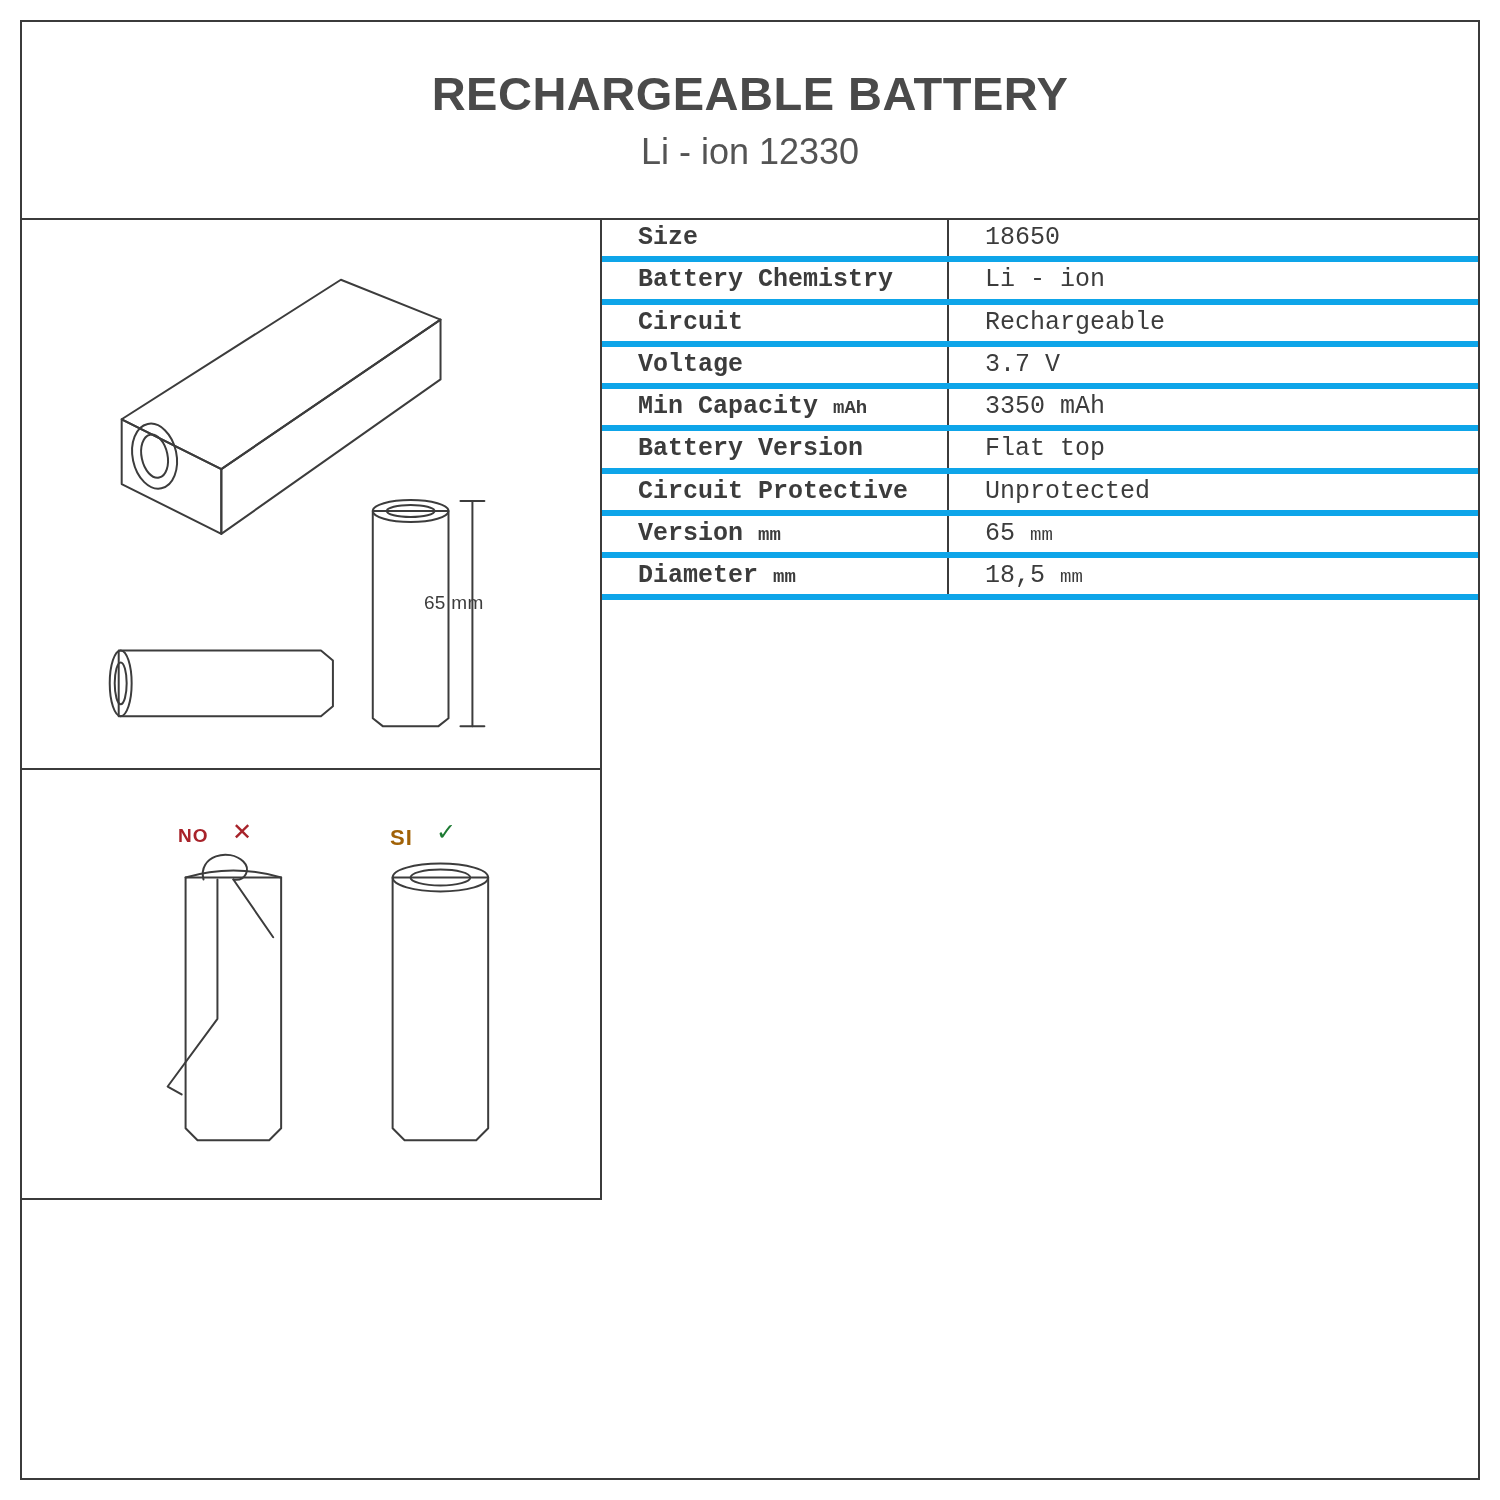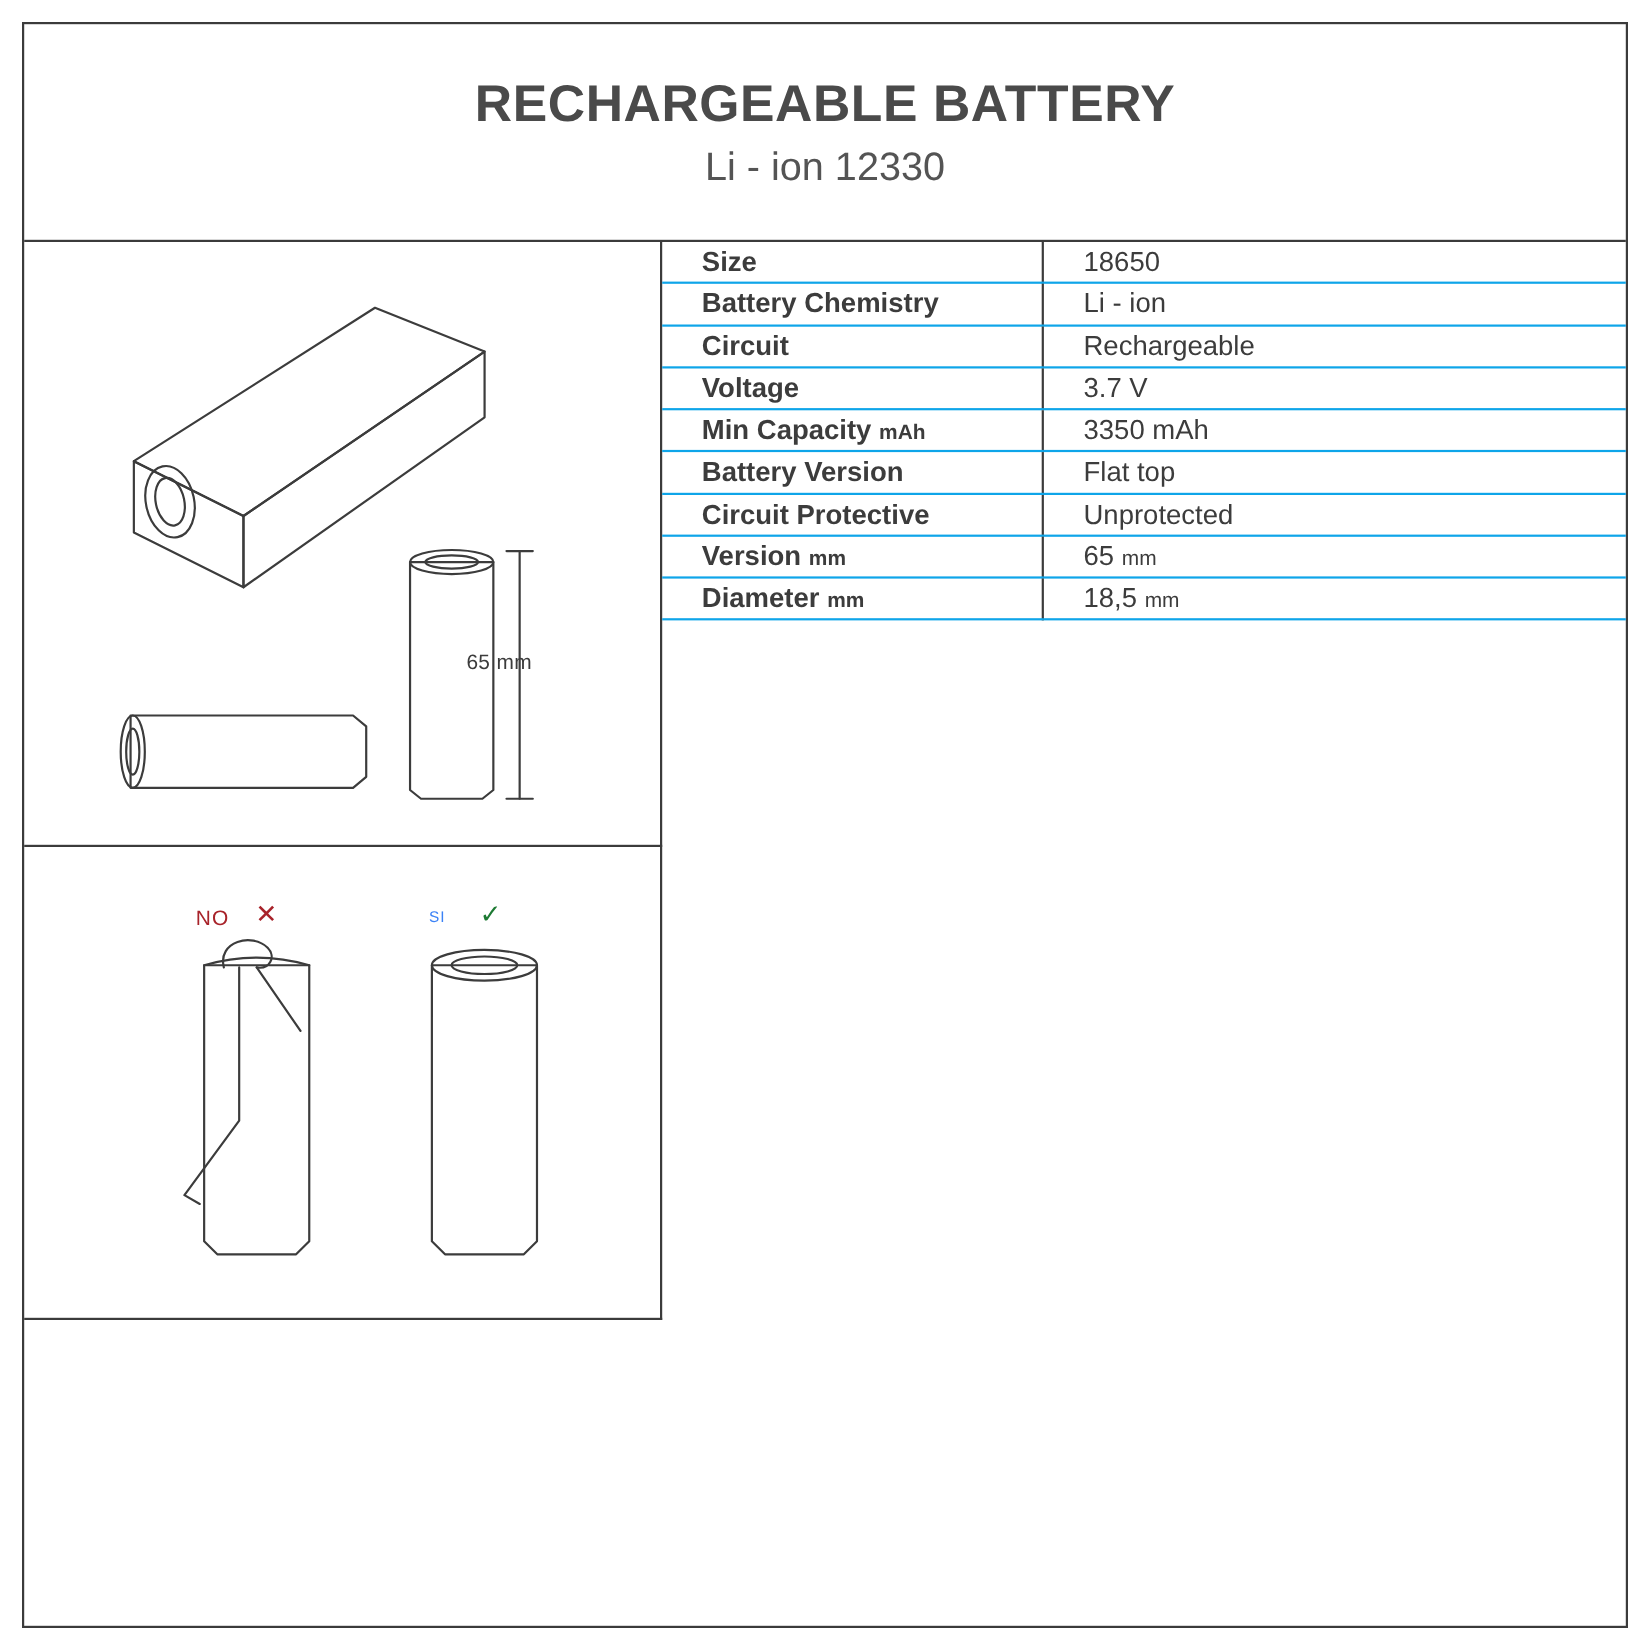--- a/index.html
+++ b/index.html
@@ -87,31 +87,31 @@
     color: #3c3c3c;
     letter-spacing: 0.3px;
   }
   .dim-label.size-65 { left: 424px; top: 592px; }
 
   .badge-no {
     position: absolute;
     left: 178px;
     top: 825px;
     font-size: 19px;
-    font-weight: normal;
+    font-weight: bold;
     color: #a8232a;
     letter-spacing: 1px;
   }
   .badge-si {
     position: absolute;
     left: 390px;
     top: 825px;
-    font-size: 14px;
-    font-weight: normal;
-    color: #3b82f6;
+    font-size: 22px;
+    font-weight: bold;
+    color: #a16207;
     letter-spacing: 1px;
   }
   .mark-x {
     position: absolute;
     left: 232px;
     top: 820px;
     font-size: 24px;
     color: #a8232a;
     line-height: 1;
   }
@@ -128,24 +128,25 @@
   .spec-table {
     position: absolute;
     left: 602px;
     top: 220px;
     width: 876px;
     border-collapse: collapse;
     table-layout: fixed;
   }
   .spec-table tr { height: 0; }
   .spec-table td {
-    border-bottom: 2px solid #0ea5e9;
+    border-bottom: 6px solid #0ea5e9;
     padding: 0 0 0 36px;
     vertical-align: middle;
     box-sizing: border-box;
+    font-family: Liberation Mono, monospace;
   }
   .spec-table td.k {
     width: 346px;
     border-right: 2px solid #3b3b3b;
     font-size: 25px;
     font-weight: bold;
     color: #3c3c3c;
     line-height: 1.45;
   }
   .spec-table td.v {

